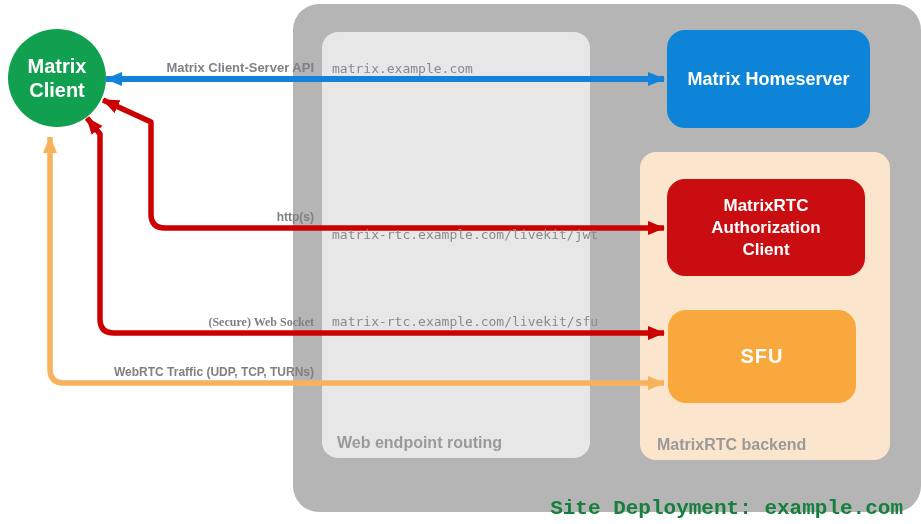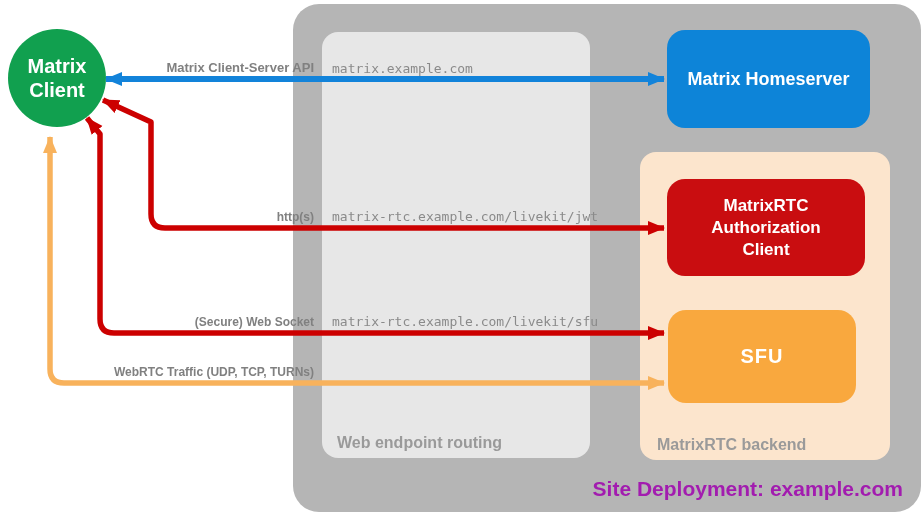--- a/index.html
+++ b/index.html
@@ -18,37 +18,37 @@
     color:#ffffff; font-weight:bold; z-index:3; box-sizing:border-box;
   }
   .node-client     { left:8px;   top:29px;  width:98px;  height:98px; border-radius:50%; font-size:20px; line-height:24px; padding:0 8px; }
   .node-homeserver { left:667px; top:30px;  width:203px; height:98px; border-radius:18px; font-size:18px; }
   .node-auth       { left:667px; top:179px; width:198px; height:97px; border-radius:18px; font-size:17px; line-height:22px; padding:0 28px; }
   .node-sfu        { left:668px; top:310px; width:188px; height:93px; border-radius:18px; font-size:20px; letter-spacing:1px; }
   
   .container-label { font-weight:bold; color:#9a9a9a; font-size:16px; z-index:5; }
   .routing-label   { left:337px; top:434px; }
   .backend-label   { left:657px; top:436px; }
-  .site-label      { right:18px; top:477px; color:#a21caf; font-weight:bold; font-size:21px; z-index:5; }
+  .site-label      { right:18px; top:497px; color:#15803d; font-weight:bold; font-size:21px; z-index:5;font-family:Liberation Mono, monospace; }
   
   .arrow-label {
     left:0; width:274px; text-align:right; font-weight:bold; color:#808080;
     z-index:5; line-height:16px;padding-left:40px;
   }
   .lbl-api    { top:60px;  font-size:13px; }
   .lbl-http   { top:209px; font-size:12px; }
-  .lbl-ws     { top:314px; font-size:12px; }
+  .lbl-ws     { top:314px; font-size:12px;font-family:Liberation Serif, serif; }
   .lbl-webrtc { top:364px; font-size:12px; }
   
   .endpoint-label {
     left:332px; font-family:"DejaVu Sans Mono", monospace; font-size:13px;
     color:#8a8a8a; z-index:5; line-height:16px; white-space:nowrap;
   }
   .ep-1 { top:61px; }
-  .ep-2 { top:209px; }
+  .ep-2 { top:227px; }
   .ep-3 { top:314px; }
   
   .arrows { left:0; top:0; width:921px; height:524px; z-index:4; pointer-events:none; }
 </style>
 </head>
 <body>
 
 <div class="canvas">
 
   <div class="abs outer-box" style="background: rgb(181, 181, 181);"></div>

